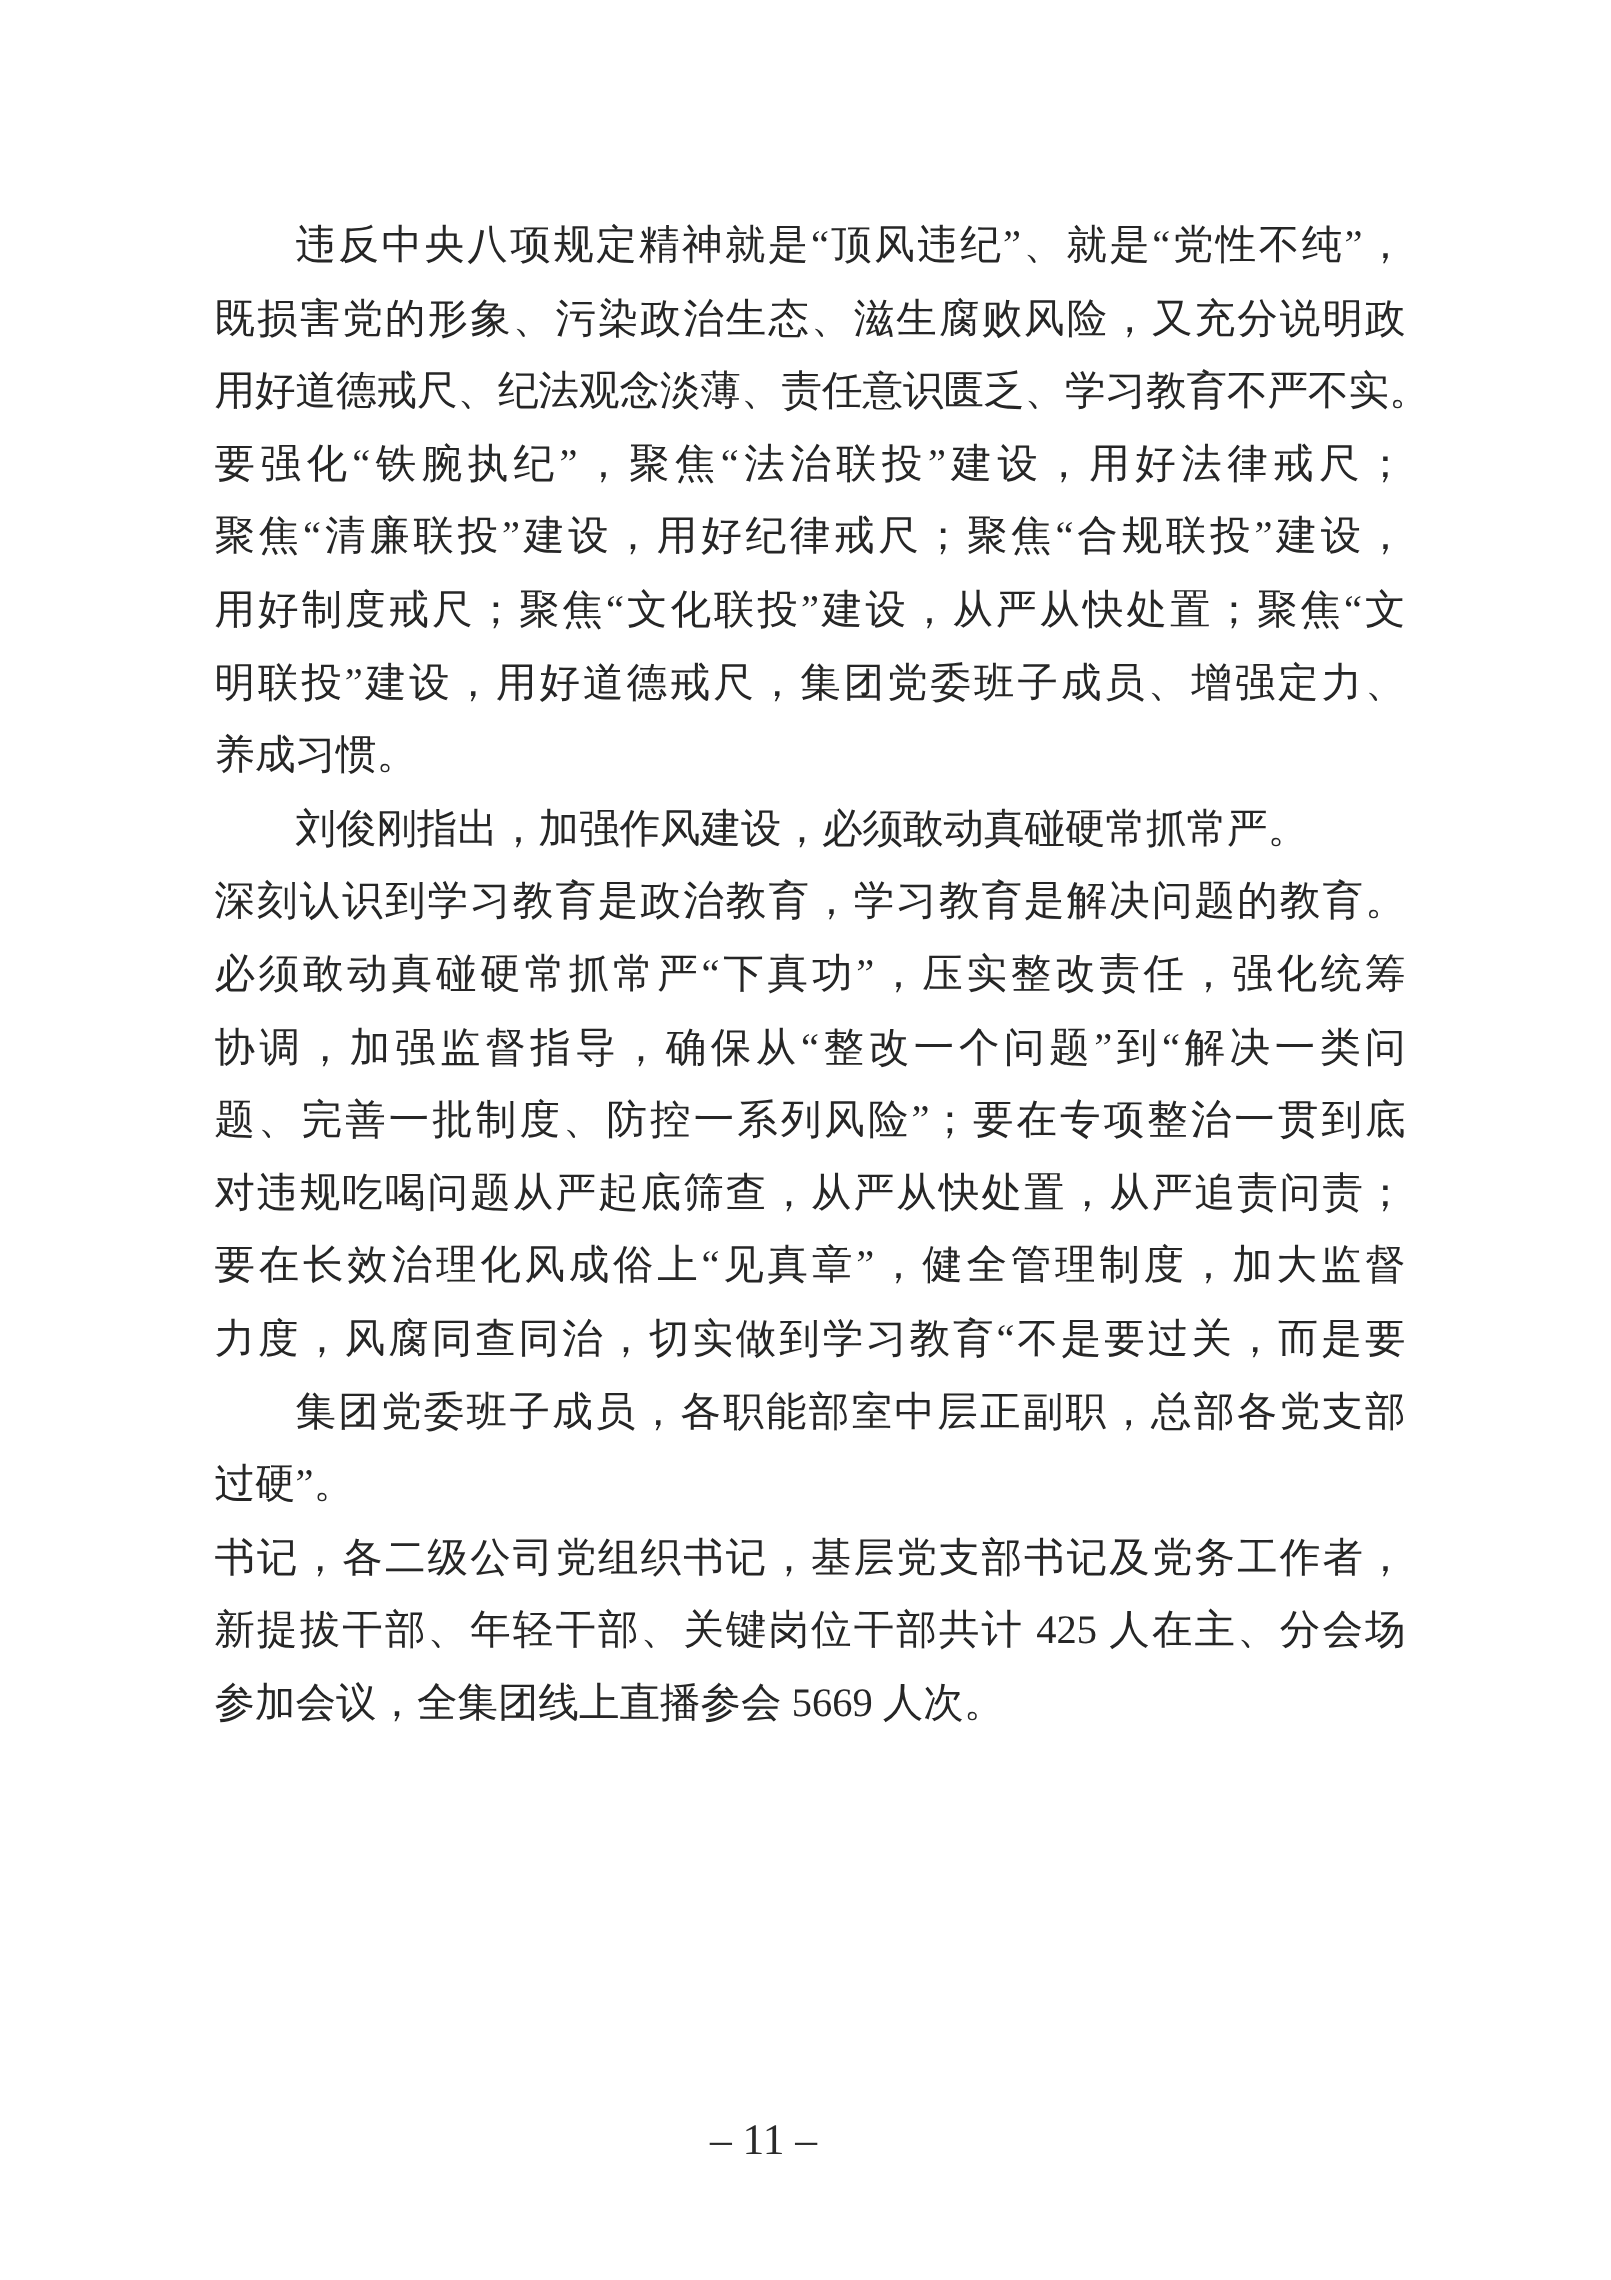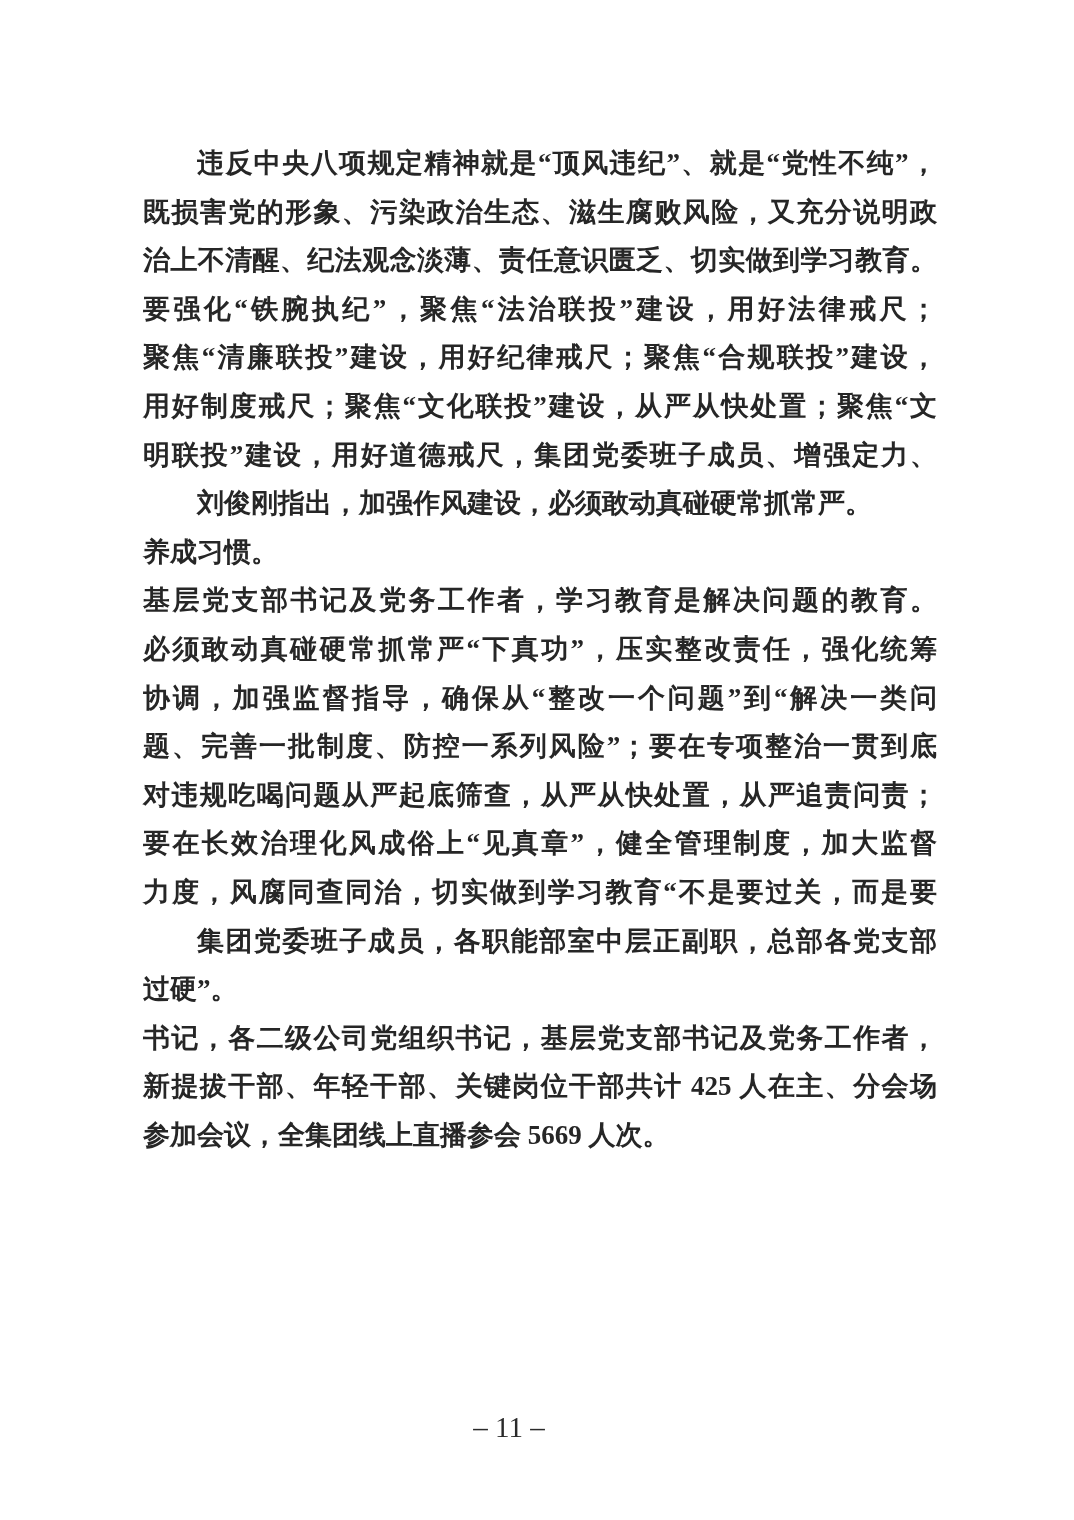--- a/index.html
+++ b/index.html
@@ -21,21 +21,21 @@
     width: 794px;
   }
   .line {
     font-size: 27px;
     height: 48.6px;
     line-height: 48.6px;
     color: #262626;
     text-align: justify;
     text-align-last: justify;
     white-space: nowrap;
-    font-weight: 700;
+    font-weight: 400;
   }
   .line.first {
     text-indent: 54px;
   }
   .line.nojust {
     text-align-last: left;
   }
   .page-number {
     position: absolute;
     top: 1403px;
@@ -47,29 +47,29 @@
     color: #2a2a2a;
   }
 </style>
 </head>
 <body>
 
 <div class="text-block">
 
   <div class="line first">违反中央八项规定精神就是“顶风违纪”、就是“党性不纯”，</div>
   <div class="line">既损害党的形象、污染政治生态、滋生腐败风险，又充分说明政</div>
-  <div class="line">治上不清醒、纪法观念淡薄、责任意识匮乏、切实做到学习教育。</div>
+  <div class="line">用好道德戒尺、纪法观念淡薄、责任意识匮乏、学习教育不严不实。</div>
   <div class="line">要强化“铁腕执纪”，聚焦“法治联投”建设，用好法律戒尺；</div>
   <div class="line">聚焦“清廉联投”建设，用好纪律戒尺；聚焦“合规联投”建设，</div>
   <div class="line">用好制度戒尺；聚焦“文化联投”建设，从严从快处置；聚焦“文</div>
   <div class="line">明联投”建设，用好道德戒尺，集团党委班子成员、增强定力、</div>
+  <div class="line nojust">养成习惯。</div>
+
   <div class="line first nojust">刘俊刚指出，加强作风建设，必须敢动真碰硬常抓常严。</div>
-
-  <div class="line nojust">养成习惯。</div>
-  <div class="line">基层党支部书记及党务工作者，学习教育是解决问题的教育。</div>
+  <div class="line">深刻认识到学习教育是政治教育，学习教育是解决问题的教育。</div>
   <div class="line">必须敢动真碰硬常抓常严“下真功”，压实整改责任，强化统筹</div>
   <div class="line">协调，加强监督指导，确保从“整改一个问题”到“解决一类问</div>
   <div class="line">题、完善一批制度、防控一系列风险”；要在专项整治一贯到底</div>
   <div class="line">对违规吃喝问题从严起底筛查，从严从快处置，从严追责问责；</div>
   <div class="line">要在长效治理化风成俗上“见真章”，健全管理制度，加大监督</div>
   <div class="line">力度，风腐同查同治，切实做到学习教育“不是要过关，而是要</div>
   <div class="line first">集团党委班子成员，各职能部室中层正副职，总部各党支部</div>
 
   <div class="line nojust">过硬”。</div>
   <div class="line">书记，各二级公司党组织书记，基层党支部书记及党务工作者，</div>

